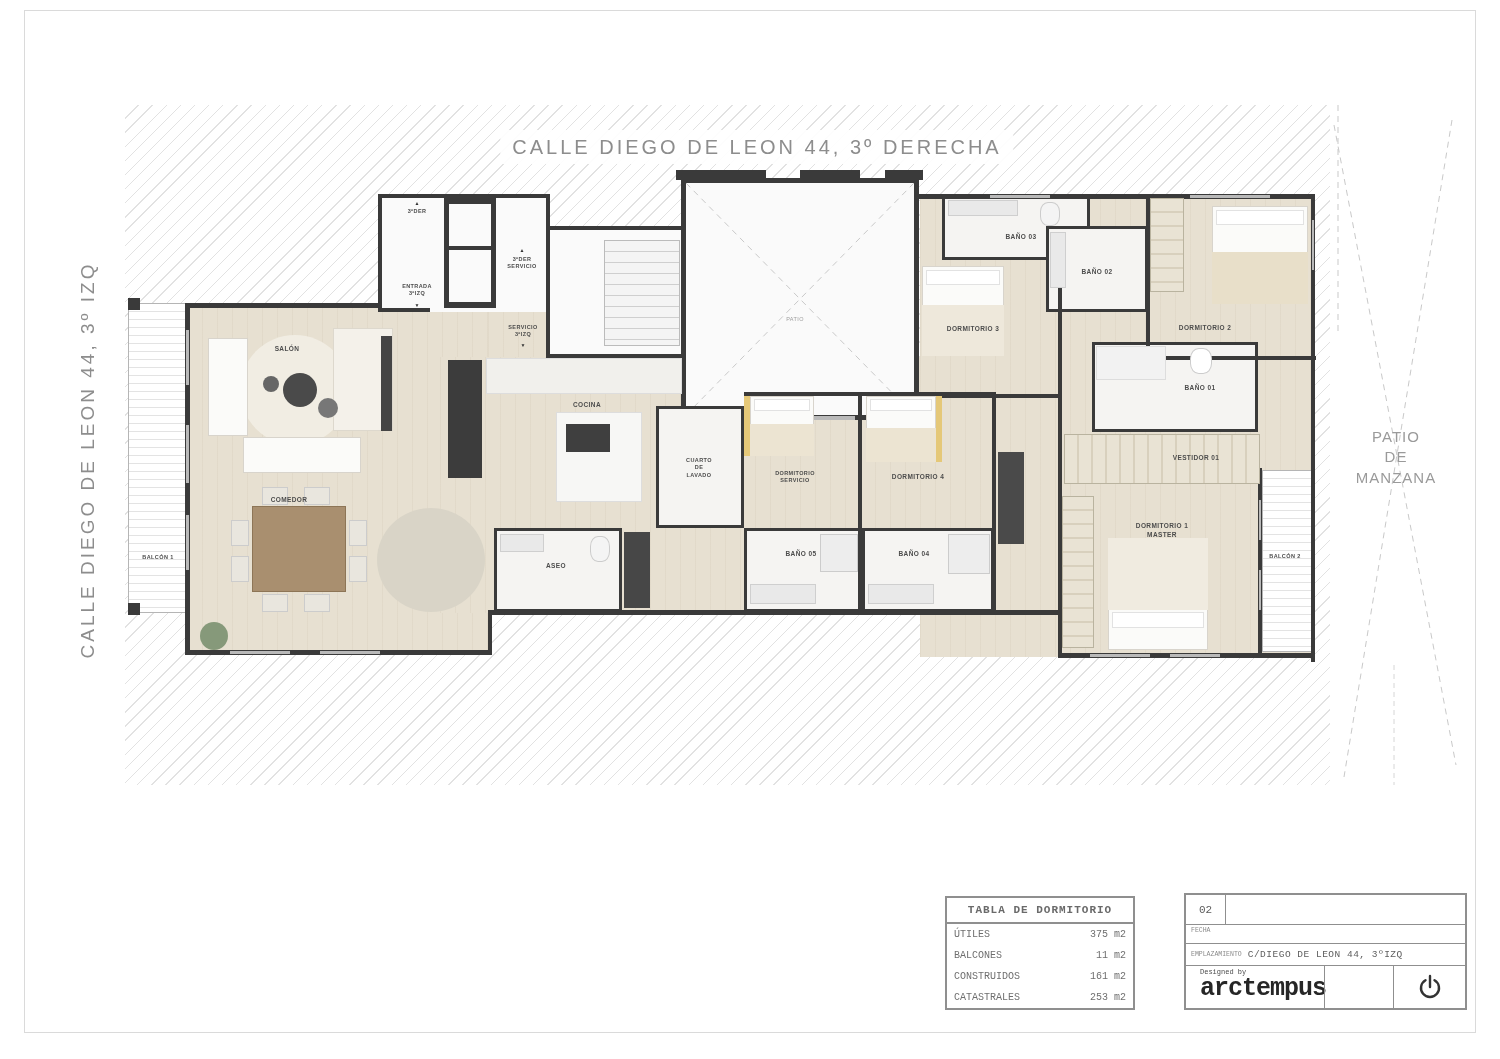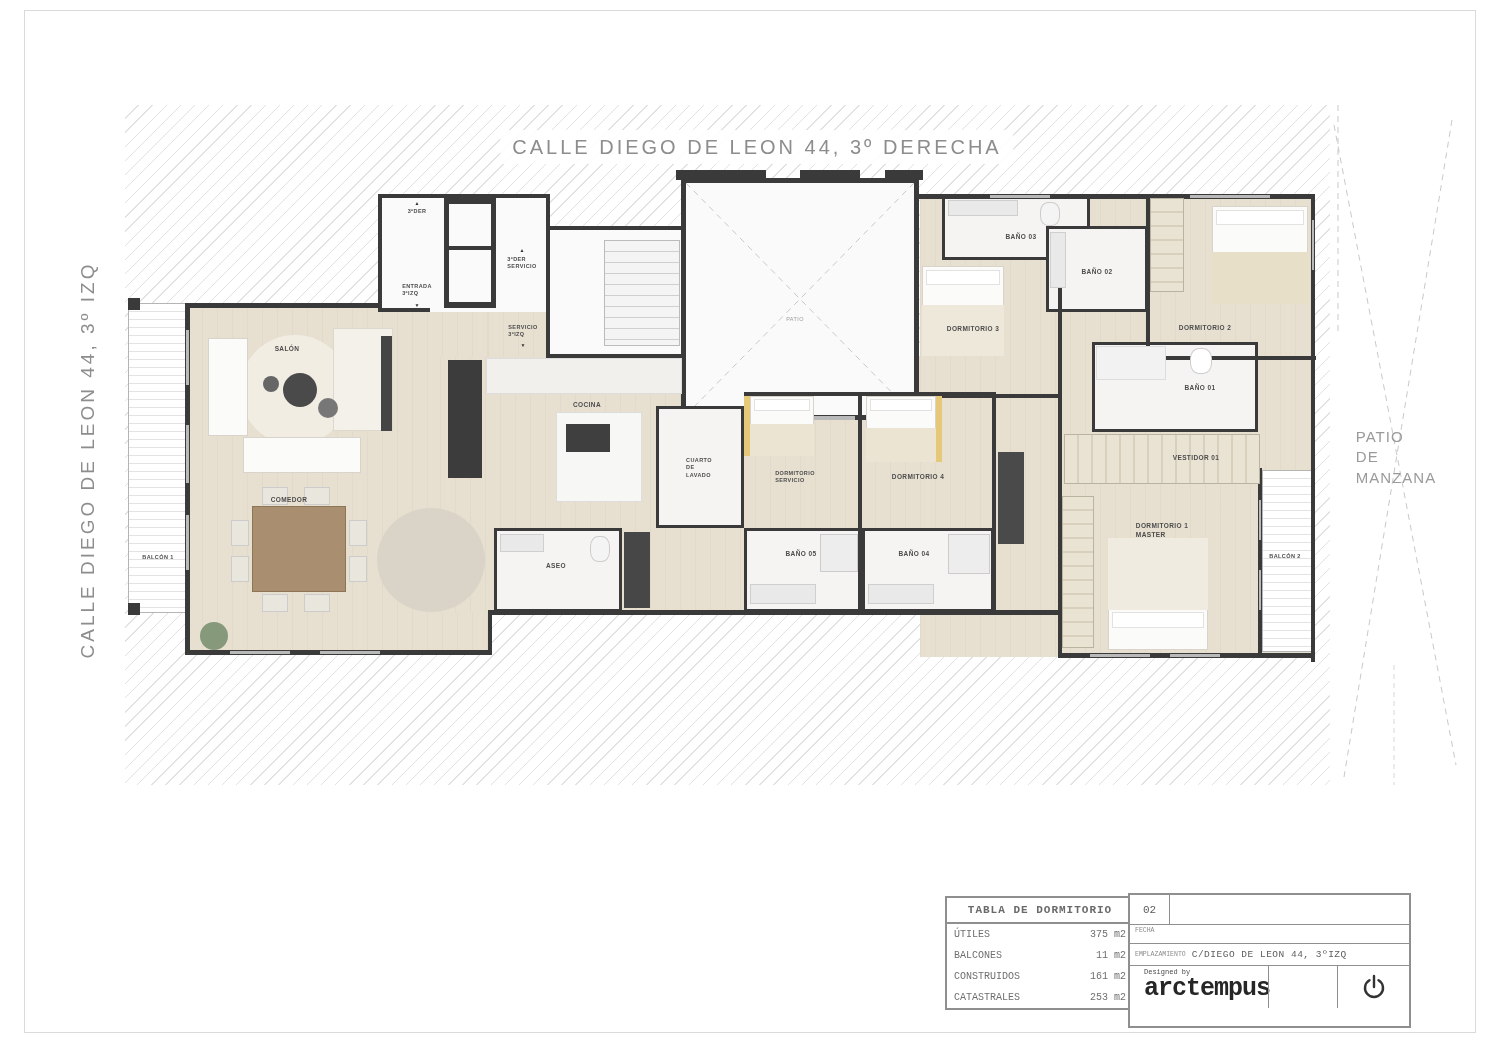--- a/index.html
+++ b/index.html
@@ -14,34 +14,34 @@
   .f{position:absolute;background:#e7e0d1;
      background-image:repeating-linear-gradient(90deg,rgba(120,95,60,.05) 0 1px,transparent 1px 15px)}
   .wr{position:absolute;background:#fafafa}
   .bath{position:absolute;background:#f5f4f2;border:3px solid #3a3a3a}
   .balc{position:absolute;background:repeating-linear-gradient(180deg,#ffffff 0 7px,#e3e3e3 7px 8px);
         border:1px solid #b5b5b5}
   .w{position:absolute;background:#3a3a3a}
   .win{position:absolute;background:#b9b9b9}
   .fur{position:absolute}
   .lbl{position:absolute;transform:translate(-50%,-50%);font-size:6.5px;font-weight:700;color:#4c4c4c;
-       letter-spacing:.4px;text-align:left;white-space:pre-line;line-height:1.35}
+       letter-spacing:.4px;text-align:center;white-space:pre-line;line-height:1.35}
   .tiny{font-size:5.5px}
   .faint{color:#9d9d9d;font-weight:400}
   .arr{position:absolute;transform:translate(-50%,-50%);font-size:5px;color:#333;line-height:1}
   .mono{font-family:"Liberation Mono",monospace}
   
   .surfaces{position:absolute;left:945px;top:896px;width:190px;height:114px;background:#fff;
             border:2px solid #8f8f8f}
   .surfaces .tt{height:26px;border-bottom:2px solid #8f8f8f;display:flex;align-items:center;
                 justify-content:center;font-size:11px;color:#6a6a6a;letter-spacing:1px;font-weight:700}
   .srow{height:21px;display:flex;align-items:center;justify-content:space-between;padding:0 7px;
         font-size:10px;color:#6f6f6f}
   
-  .tblock{position:absolute;left:1128px;top:893px;width:283px;height:135px;background:#fff;
+  .tblock{position:absolute;left:1184px;top:893px;width:283px;height:117px;background:#fff;
           border:2px solid #8f8f8f;color:#5a5a5a}
   .tb-r1{position:absolute;left:0;top:0;width:100%;height:30px;border-bottom:1px solid #8f8f8f;display:flex}
   .tb-num{width:40px;height:100%;border-right:1px solid #8f8f8f;display:flex;align-items:center;
           justify-content:center;font-size:11px}
   .tb-title{flex:1;display:flex;align-items:center;justify-content:center;font-size:11px;
             letter-spacing:1px;font-weight:700}
   .tb-r2{position:absolute;left:0;top:30px;width:100%;height:19px;border-bottom:1px solid #8f8f8f;
          font-size:6.5px;color:#8a8a8a;padding:2px 5px}
   .tb-r3{position:absolute;left:0;top:49px;width:100%;height:22px;border-bottom:1px solid #8f8f8f;
          display:flex;align-items:center;padding:0 5px}

